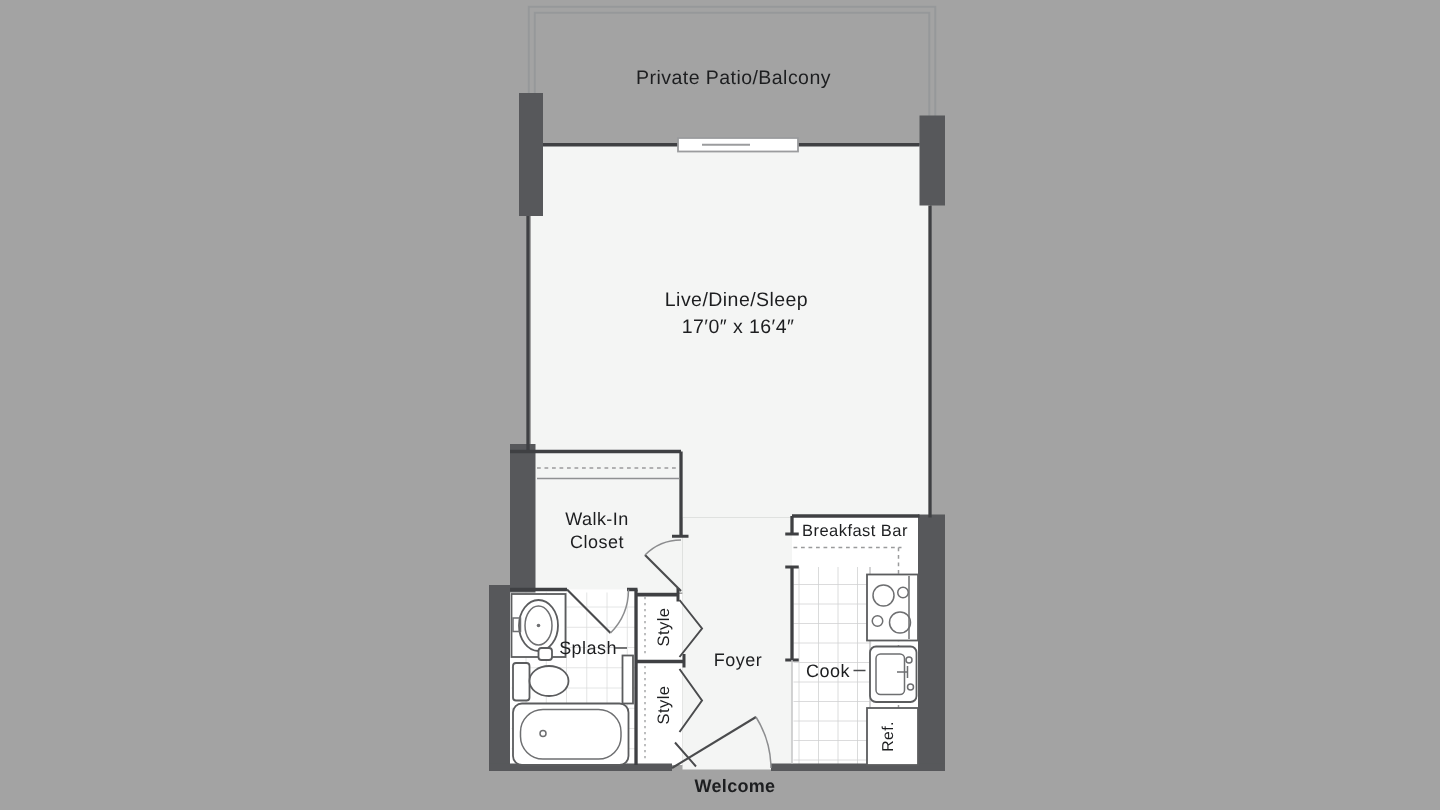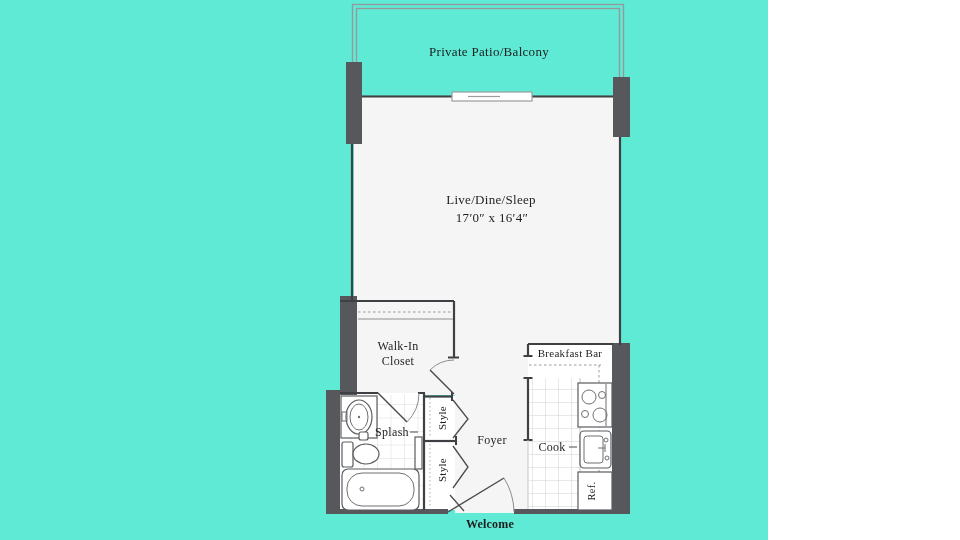--- a/index.html
+++ b/index.html
@@ -1,17 +1,17 @@
 <!DOCTYPE html>
 <html><head>
 <meta charset="utf-8">
 <style>
   html,body{margin:0;padding:0;background:#ffffff;}
-  #canvas{position:relative;width:768px;height:540px;background:#5eead4;overflow:hidden;
-          font-family:Liberation Serif, serif;}
+  #canvas{position:relative;width:960px;height:540px;background:#a3a3a3;overflow:hidden;
+          font-family:Liberation Sans, sans-serif;}
   svg{position:absolute;left:0;top:0;}
   
   .wall-dark{fill:#57585b;stroke:none;}
   .w2{stroke:#3f4043;stroke-width:2.2;fill:none;}
   .cap{stroke:#3f4043;stroke-width:2;fill:none;}
   .balc{fill:none;stroke:#96989a;stroke-width:1.3;}
   .fx{fill:#ffffff;stroke:#5b5c5e;stroke-width:1.2;}
   .fx-thin{fill:none;stroke:#6e6f71;stroke-width:1;}
   .edge-light{stroke:#c4c5c6;stroke-width:1;fill:none;}
   .dash{stroke:#9a9b9c;stroke-width:1;fill:none;stroke-dasharray:2.5,2.5;}

